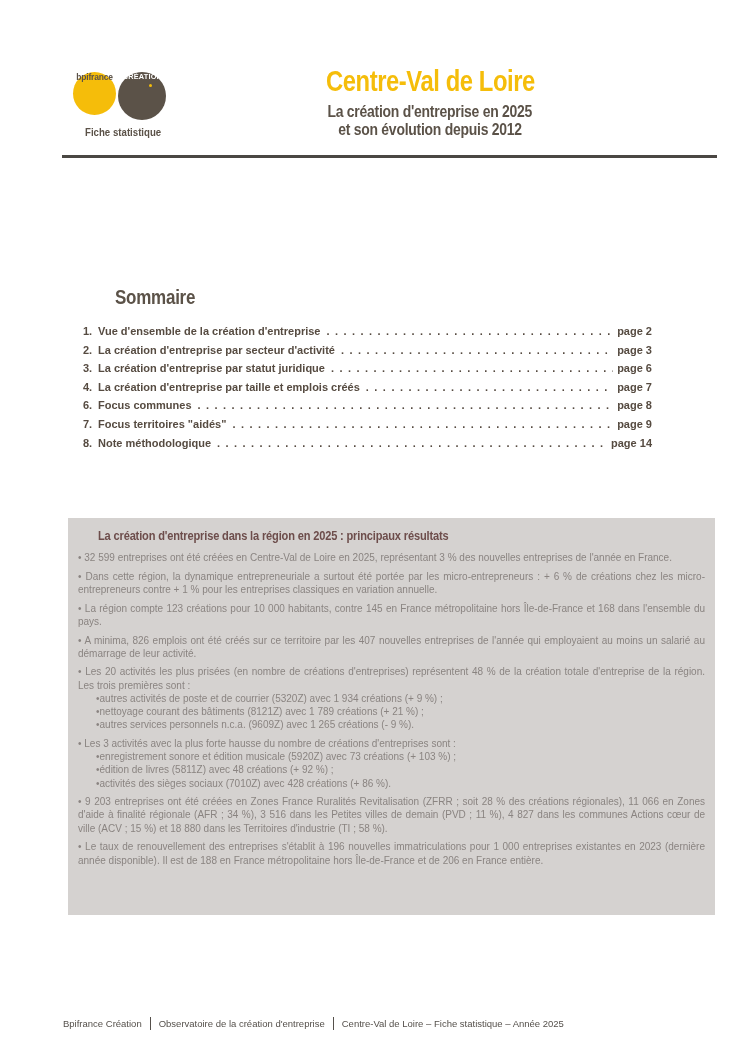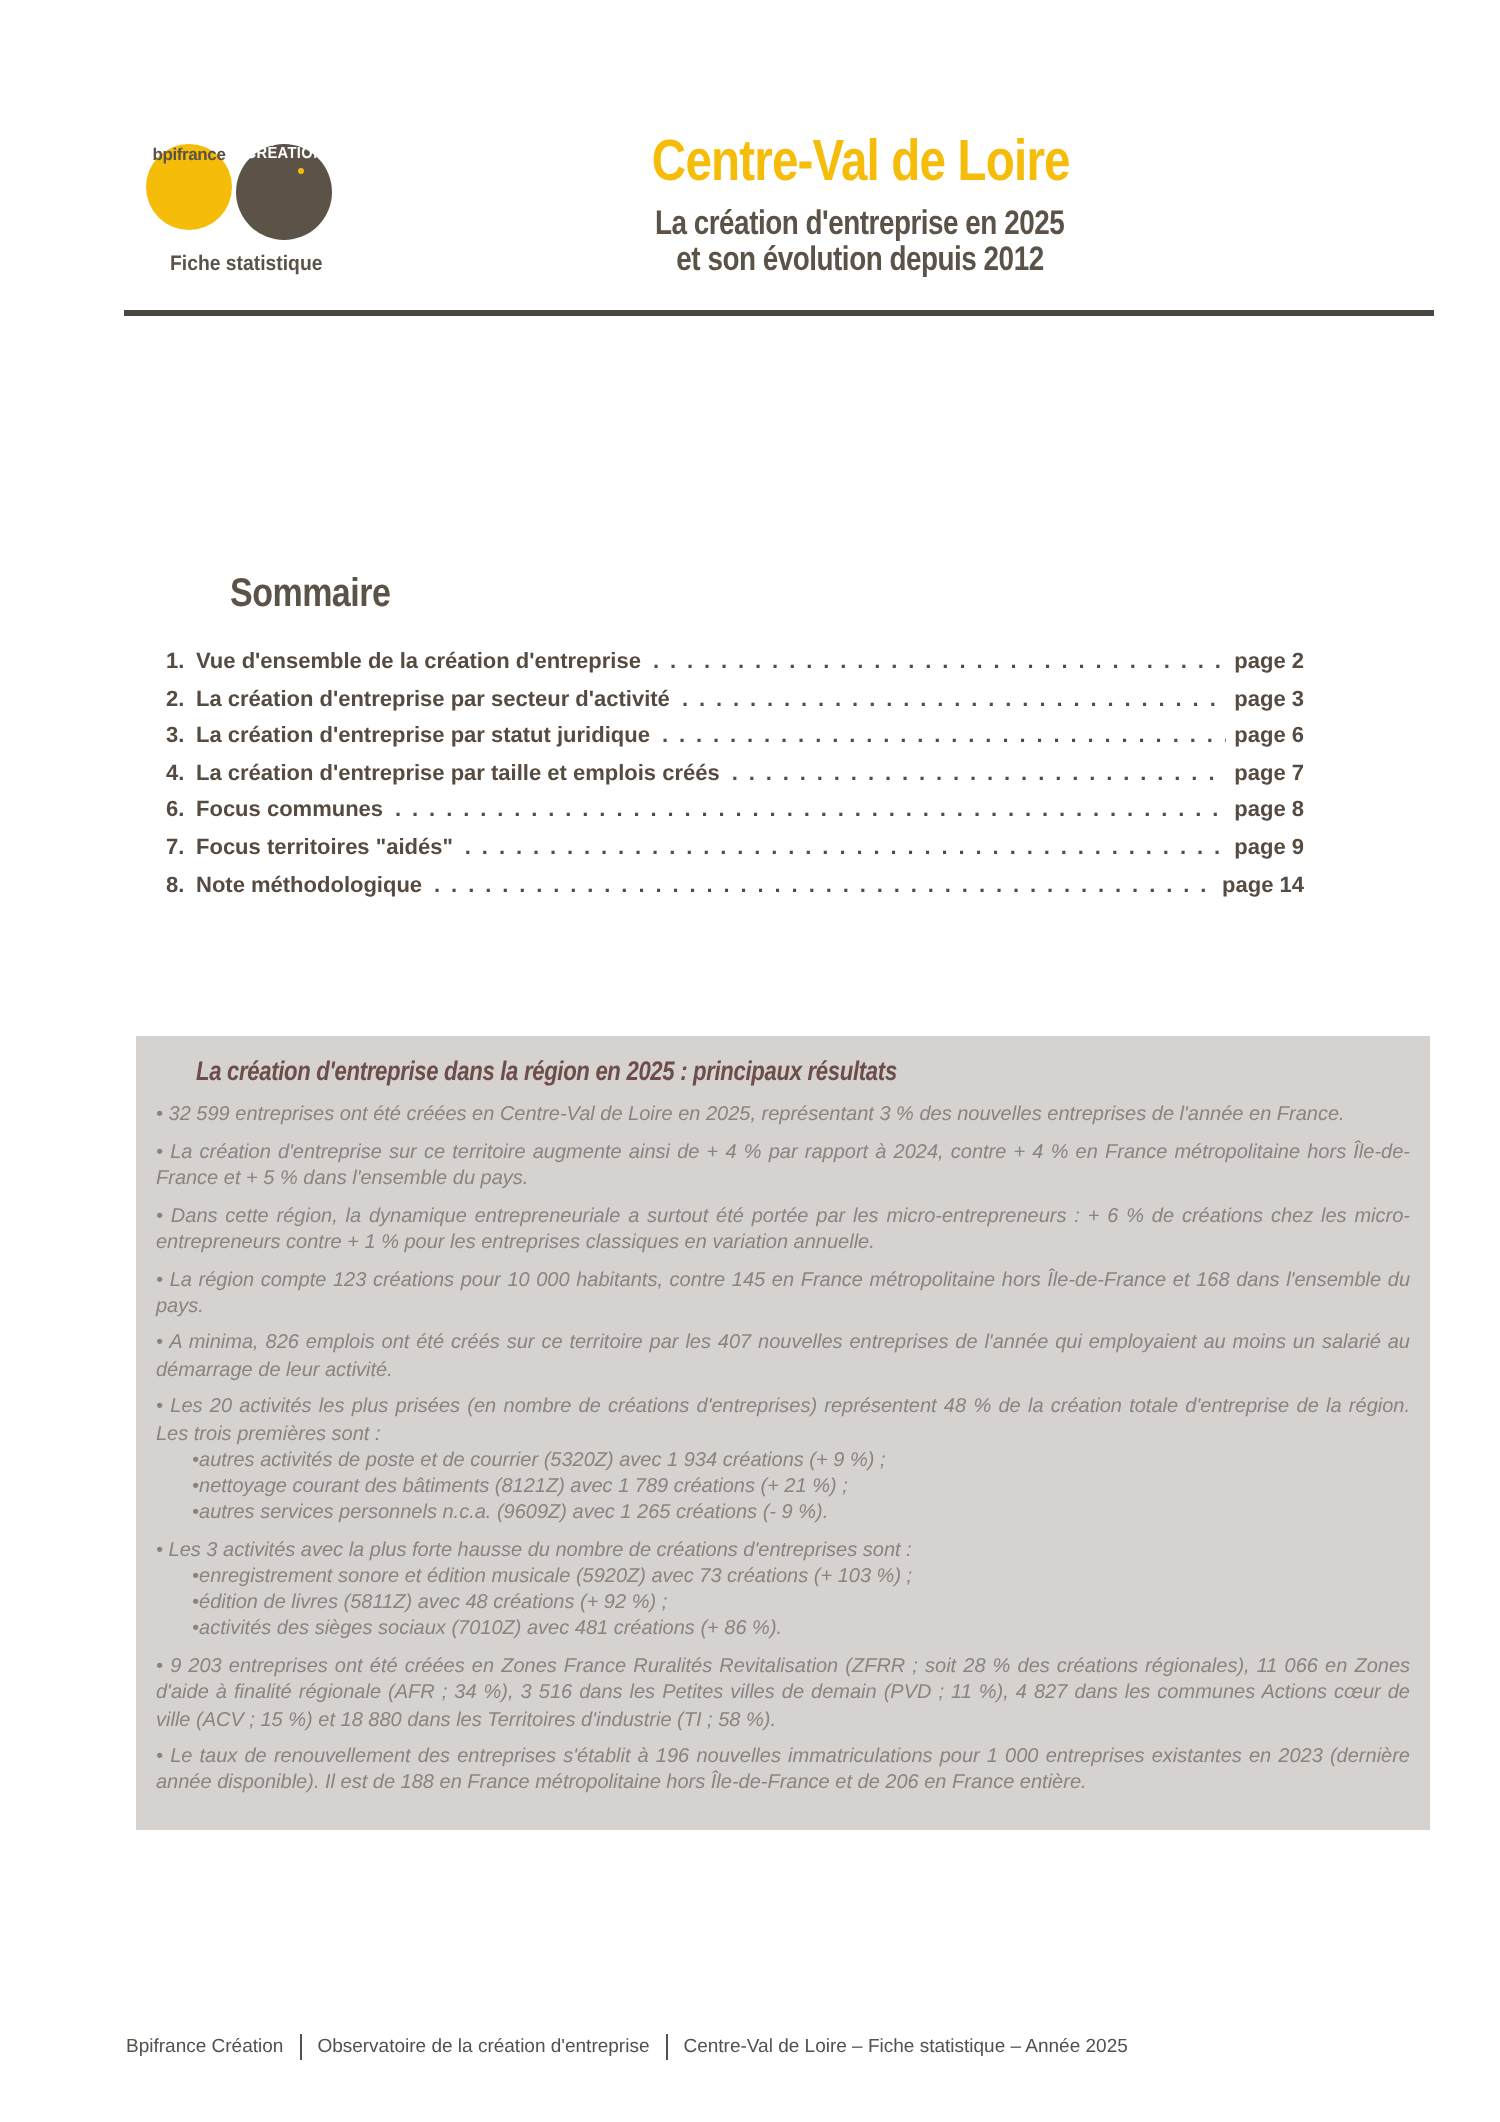--- a/index.html
+++ b/index.html
@@ -40,21 +40,21 @@
            color:var(--toc-text);line-height:18.6px;cursor:pointer;}
   .toc-num{width:15px;flex:0 0 15px;}
   .toc-label{white-space:nowrap;padding-right:3px;}
   .toc-leader{flex:1;overflow:hidden;white-space:nowrap;}
   .toc-leader::after{content:". . . . . . . . . . . . . . . . . . . . . . . . . . . . . . . . . . . . . . . . . . . . . . . . . . . . . . . . . . . . . . . . . . . . . . . . . . . . . . . . . . . .";
                      letter-spacing:1.2px;padding-left:3px;}
   .toc-page{white-space:nowrap;padding-left:4px;}
 
   
   .results-box{position:absolute;left:68px;top:518px;width:647px;height:397px;
-               background:var(--box-bg);padding:8px 10px 10px 10px;font-style:italic;}
+               background:var(--box-bg);padding:8px 10px 10px 10px;}
   .box-title{margin:2px 0 7px 20px;font-size:13.5px;line-height:16px;font-weight:bold;color:var(--box-title);}
   .box-title span{display:inline-block;transform:scaleX(0.82);transform-origin:left;letter-spacing:-0.2px;}
   .para-group{margin:0 0 5.5px 0;}
   .para{font-size:10px;line-height:13.2px;color:var(--box-text);text-align:justify;}
   .para::before{content:"\2022  ";}
   .sublist{margin:0 0 0 18px;}
   .sub-item{font-size:10px;line-height:13.2px;color:var(--box-text);}
   .sub-item::before{content:"\2022 ";}
 
   
@@ -141,24 +141,20 @@
   </section>
 
   <section class="results-box">
     <div class="box-title"><span>La création d'entreprise dans la région en 2025 : principaux résultats</span></div>
     <div class="box-body">
   <div class="para-group">
     <div class="para">32 599 entreprises ont été créées en Centre-Val de Loire en 2025, représentant 3 % des nouvelles entreprises de l'année en France.</div>
 
   </div>
 
-  <div class="para-group">
-    <div class="para">La création d'entreprise sur ce territoire augmente ainsi de + 4 % par rapport à 2024, contre + 4 % en France métropolitaine hors Île-de-France et + 5 % dans l'ensemble du pays.</div>
-
-  </div>
 
   <div class="para-group">
     <div class="para">Dans cette région, la dynamique entrepreneuriale a surtout été portée par les micro-entrepreneurs : + 6 % de créations chez les micro-entrepreneurs contre + 1 % pour les entreprises classiques en variation annuelle.</div>
 
   </div>
 
   <div class="para-group">
     <div class="para">La région compte 123 créations pour 10 000 habitants, contre 145 en France métropolitaine hors Île-de-France et 168 dans l'ensemble du pays.</div>
 
   </div>
@@ -179,21 +175,21 @@
 </div>
   </div>
 
   <div class="para-group">
     <div class="para">Les 3 activités avec la plus forte hausse du nombre de créations d'entreprises sont :</div>
     <div class="sublist">
   <div class="sub-item">enregistrement sonore et édition musicale (5920Z) avec 73 créations (+ 103 %) ;</div>
 
   <div class="sub-item">édition de livres (5811Z) avec 48 créations (+ 92 %) ;</div>
 
-  <div class="sub-item">activités des sièges sociaux (7010Z) avec 481 créations (+ 86 %).</div>
+  <div class="sub-item">activités des sièges sociaux (7010Z) avec 428 créations (+ 86 %).</div>
 </div>
   </div>
 
   <div class="para-group">
     <div class="para">9 203 entreprises ont été créées en Zones France Ruralités Revitalisation (ZFRR ; soit 28 % des créations régionales), 11 066 en Zones d'aide à finalité régionale (AFR ; 34 %), 3 516 dans les Petites villes de demain (PVD ; 11 %), 4 827 dans les communes Actions cœur de ville (ACV ; 15 %) et 18 880 dans les Territoires d'industrie (TI ; 58 %).</div>
 
   </div>
 
   <div class="para-group">
     <div class="para">Le taux de renouvellement des entreprises s'établit à 196 nouvelles immatriculations pour 1 000 entreprises existantes en 2023 (dernière année disponible). Il est de 188 en France métropolitaine hors Île-de-France et de 206 en France entière.</div>

